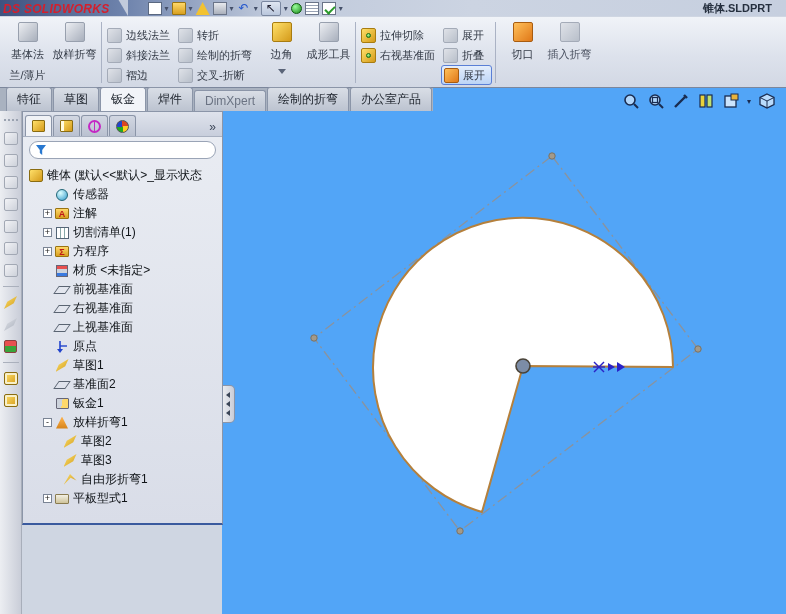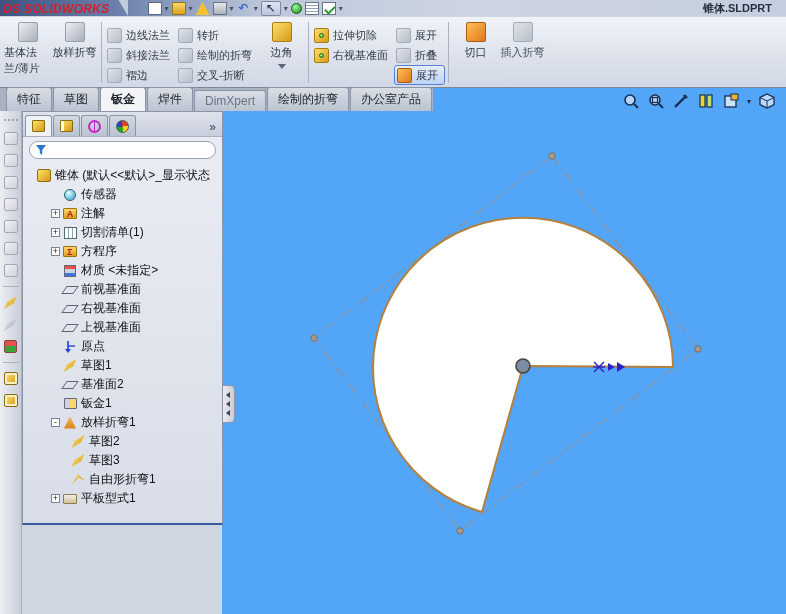--- a/index.html
+++ b/index.html
@@ -29,41 +29,41 @@
   .doc-title{position:absolute;right:14px;top:1px;color:#26303f;font-size:11px;font-weight:bold;}
 
   
   .ribbon{position:absolute;top:17px;left:0;width:786px;height:71px;
     background:linear-gradient(#f0f3f8,#dde2ec 55%,#d2d8e4);border-bottom:1px solid #7c879c;
     display:flex;align-items:stretch;padding:2px 2px 1px 4px;}
   .sep{width:1px;background:#aab2c4;margin:3px 3px;}
   .rgroup{display:flex;align-items:stretch;}
   .rbtn{cursor:default;}
   .rbtn.large{width:47px;display:flex;flex-direction:column;align-items:center;padding-top:3px;border-radius:3px;}
-  .rbtn.large .rlabel{font-size:11px;line-height:16px;text-align:left;color:#333a46;margin-top:2px;}
+  .rbtn.large .rlabel{font-size:11px;line-height:21px;text-align:center;color:#333a46;margin-top:2px;}
   .rbtn.large.off .rlabel{color:#4a5160;}
   .rcol{display:flex;flex-direction:column;justify-content:flex-start;padding-top:6px;}
   .rbtn.small{display:flex;align-items:center;height:20px;padding:0 6px 0 2px;border-radius:3px;}
   .rbtn.small .rlabel{font-size:11px;color:#333a46;margin-left:4px;white-space:nowrap;}
   .rbtn.small.active{border:1px solid #5a7fd6;background:linear-gradient(#e4eefc,#bcd4f6);}
   .ric{width:20px;height:20px;border-radius:2px;position:relative;flex:0 0 auto;}
   .ric.s{width:15px;height:15px;}
   .ric-grey{background:linear-gradient(135deg,#eceef2,#a8afbc);border:1px solid #98a0ae;}
   .ric-grey2{background:linear-gradient(135deg,#dfe2e8,#b8bfca);border:1px solid #a4abb8;}
   .ric-gold{background:linear-gradient(135deg,#ffe06a,#d49a1a);border:1px solid #a87c10;}
   .ric-goldgreen{background:linear-gradient(135deg,#ffe06a,#d49a1a);border:1px solid #a87c10;}
   .ric-goldgreen::after{content:"";position:absolute;left:4px;top:4px;right:4px;bottom:4px;border-radius:50%;background:radial-gradient(circle at 35% 30%,#bfffa0,#2a9a2a);border:1px solid #187018;}
   .ric-orange{background:linear-gradient(135deg,#ffc05a,#e07818);border:1px solid #a85c10;}
   .caret{width:0;height:0;border-left:4px solid transparent;border-right:4px solid transparent;border-top:5px solid #5a6478;margin-top:4px;}
 
   
   .tabrow{position:absolute;top:88px;left:0;width:433px;height:23px;background:#a9b2c0;display:flex;align-items:flex-end;padding-left:6px;z-index:5;}
   .tab{background:linear-gradient(#d9dee6,#bcc3d0);border:1px solid #8b95a8;border-bottom:none;border-radius:3px 3px 0 0;
     font-size:12px;color:#20262f;padding:3px 10px 3px;margin-right:1px;white-space:nowrap;}
-  .tab.active{background:#f2f4f8;font-weight:bold;}
+  .tab.active{background:#f2f4f8;font-weight:normal;}
   .tab.dim{color:#6b7383;}
 
   
   .lstrip{position:absolute;left:0;top:111px;width:22px;bottom:0;background:linear-gradient(to right,#eceef2,#c9cdd8);border-right:1px solid #a8aeba;
     display:flex;flex-direction:column;align-items:center;padding-top:8px;gap:9px;}
   .lstrip .grip{width:14px;border-top:2px dotted #9aa2b0;margin-bottom:2px;}
   .cube{width:14px;height:13px;border:1px solid #a2a8b4;background:linear-gradient(135deg,#f2f3f6,#cdd1da);border-radius:2px;}
   .hline{width:16px;border-top:1px solid #aab0bc;}
   .pencil-gold{width:13px;height:13px;background:linear-gradient(135deg,#ffe06a,#cf9a1a);clip-path:polygon(0 100%,25% 45%,100% 0,75% 55%);}
   .pencil-grey{width:13px;height:13px;background:linear-gradient(135deg,#dfe2e8,#aab0bc);clip-path:polygon(0 100%,25% 45%,100% 0,75% 55%);}
@@ -79,21 +79,21 @@
   .mtab.active{background:#f0f2f6;}
   .fm-ic{width:13px;height:12px;background:linear-gradient(135deg,#ffe06a,#d49a1a);border:1px solid #8a6c10;border-radius:1px;}
   .pm-ic{width:13px;height:12px;background:linear-gradient(135deg,#ffe06a,#d49a1a);border:1px solid #8a6c10;border-radius:1px;box-shadow:inset 3px 0 0 #fffbe0;}
   .cm-ic{width:13px;height:13px;border-radius:50%;border:2px solid #c428c4;position:relative;}
   .cm-ic::after{content:"";position:absolute;left:4px;top:-2px;width:1px;height:13px;background:#c428c4;box-shadow:-3px 6px 0 6px transparent;}
   .dm-ic{width:13px;height:13px;border-radius:50%;background:conic-gradient(#d42 0 25%,#fc2 25% 50%,#2a2 50% 75%,#24c 75% 100%);border:1px solid #555;}
   .mtab-overflow{margin-left:auto;font-size:12px;color:#3a4456;padding:0 4px 2px;}
   .filter-row{display:flex;align-items:center;margin:4px 6px;height:18px;background:#fff;border:1px solid #9aa4b6;border-radius:9px;padding:0 6px;}
   .funnel{width:10px;height:10px;background:#2878d0;clip-path:polygon(0 0,100% 0,62% 50%,62% 100%,38% 80%,38% 50%);flex:0 0 auto;}
   .filter-input{border:none;outline:none;flex:1;height:14px;font-size:11px;background:transparent;margin-left:4px;}
-  .tree{padding:3px 0 0 14px;font-size:12px;color:#101418;}
+  .tree{padding:3px 0 0 6px;font-size:12px;color:#101418;}
   .trow{display:flex;align-items:center;height:19px;white-space:nowrap;overflow:hidden;}
   .trow .lbl{margin-left:4px;}
   .ind1{width:14px;flex:0 0 auto;}
   .ind2{width:34px;flex:0 0 auto;}
   .exp{width:9px;height:9px;border:1px solid #7a8494;background:#fff;font-size:9px;line-height:7px;text-align:center;color:#222;margin-right:3px;flex:0 0 auto;}
   .exp-sp{width:12px;flex:0 0 auto;}
   .tic{width:14px;height:14px;position:relative;flex:0 0 auto;display:flex;align-items:center;justify-content:center;}
   .ti-part{background:linear-gradient(135deg,#ffe06a,#d49a1a);border:1px solid #8a6c10;border-radius:2px;width:14px;height:13px;}
   .ti-sensor{width:12px;height:12px;border-radius:50%;background:radial-gradient(circle at 35% 30%,#dff,#39c);border:1px solid #267;}
   .ti-folder{width:14px;height:11px;background:linear-gradient(#ffd86a,#d8a020);border:1px solid #9a7410;border-radius:1px;font-size:9px;font-weight:bold;color:#c01818;line-height:11px;text-align:center;}
@@ -182,20 +182,24 @@
       <div class="rbtn small off">
         <span class="ric s ric-grey2"></span>
         <span class="rlabel">交叉-折断</span>
       </div>
     </div>
     <div class="rgroup">
       <div class="rbtn large">
         <span class="ric ric-gold"></span>
         <span class="rlabel">边角</span>
         <span class="caret"></span>
+      </div>
+      <div class="rbtn large">
+        <span class="ric ric-grey"></span>
+        <span class="rlabel">成形工具</span>
       </div>
     </div>
     <div class="sep"></div>
     <div class="rcol">
       <div class="rbtn small">
         <span class="ric s ric-goldgreen"></span>
         <span class="rlabel">拉伸切除</span>
       </div>
       <div class="rbtn small">
         <span class="ric s ric-goldgreen"></span>

